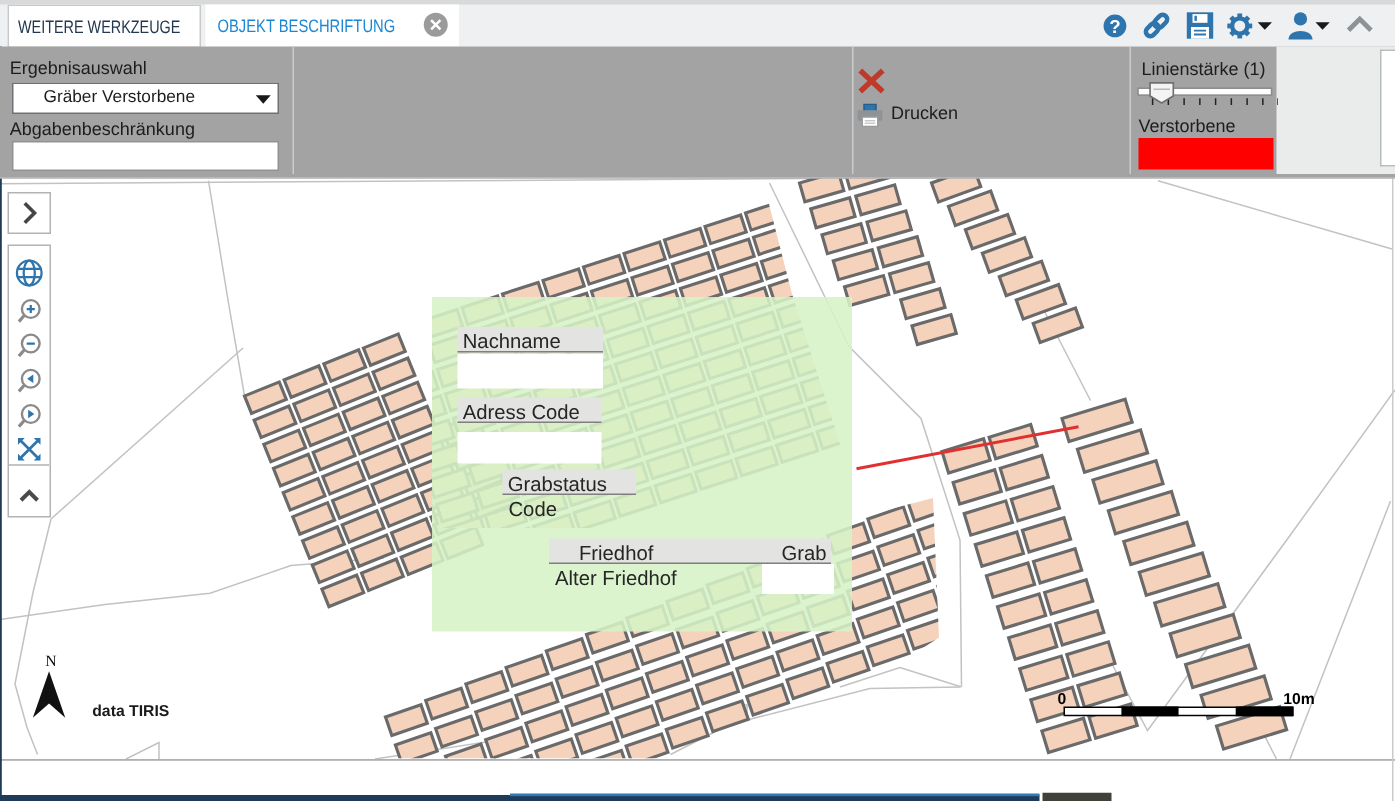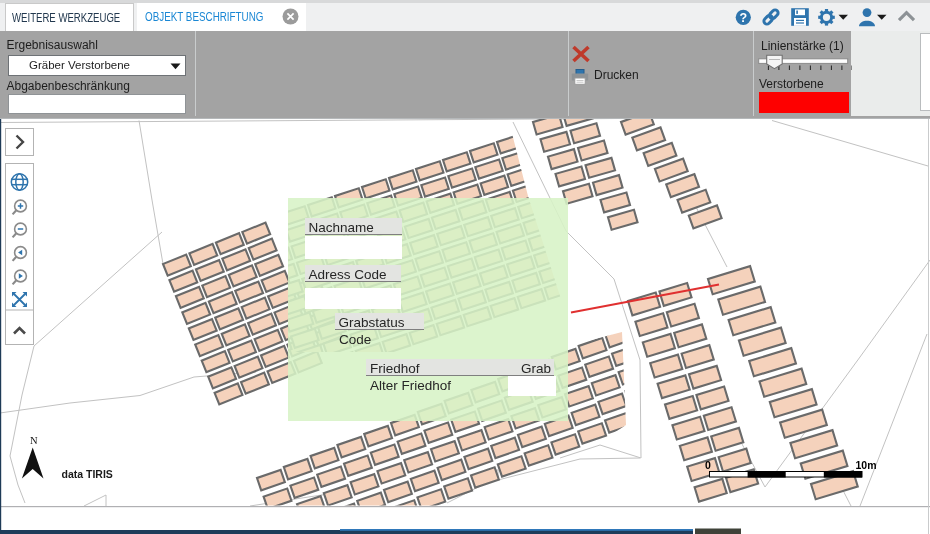--- a/index.html
+++ b/index.html
@@ -373,21 +373,21 @@
 <rect x="928" y="31" width="1" height="503" fill="#c9cbcc"></rect>
 <rect x="0" y="0" width="1.2" height="534" fill="#1e3b57"></rect>
 </svg>
 
 <div class="abs hdr mono" style="left:304.5px;top:218px;width:97.5px;padding-left:4px">Nachname</div>
 <div class="abs wbox" style="left:304.5px;top:235.5px;width:97.5px;height:23px"></div>
 <div class="abs hdr mono" style="left:304.5px;top:265px;width:96.5px;padding-left:4px">Adress Code</div>
 <div class="abs wbox" style="left:304.5px;top:287.5px;width:96.5px;height:21.5px"></div>
 <div class="abs hdr mono" style="left:334.5px;top:313px;width:89px;padding-left:4px">Grabstatus</div>
 <div class="abs mono" style="left:339px;top:332px">Code</div>
-<div class="abs hdr mono" style="left:366px;top:358.5px;width:188px;padding-left:4px">Friedhof<span style="float:right;padding-right:3px">Grab</span></div>
+<div class="abs hdr mono" style="left:366px;top:358.5px;width:188px;padding-left:20px">Friedhof<span style="float:right;padding-right:3px">Grab</span></div>
 <div class="abs wbox" style="left:508px;top:375.5px;width:48px;height:20px"></div>
 <div class="abs mono" style="left:370px;top:378px">Alter Friedhof</div>
 
 <div id="tabbar" class="abs"></div>
 <div id="tabtop" class="abs"></div>
 <div id="tab1" class="abs tab"><span class="tabtxt" style="transform:scaleX(0.8);margin-left:6px">WEITERE WERKZEUGE</span></div>
 <div id="tab2" class="abs tab"><span class="tabtxt" style="transform:scaleX(0.82);margin-left:7.5px">OBJEKT BESCHRIFTUNG</span>
  <svg class="abs" style="left:145px;top:5.5px" width="17" height="17" viewBox="0 0 17 17">
   <circle cx="8.5" cy="8.5" r="8" fill="#9b9b9b"></circle>
   <path d="M5.4 5.4 L11.6 11.6 M11.6 5.4 L5.4 11.6" stroke="#fff" stroke-width="1.7"></path>

